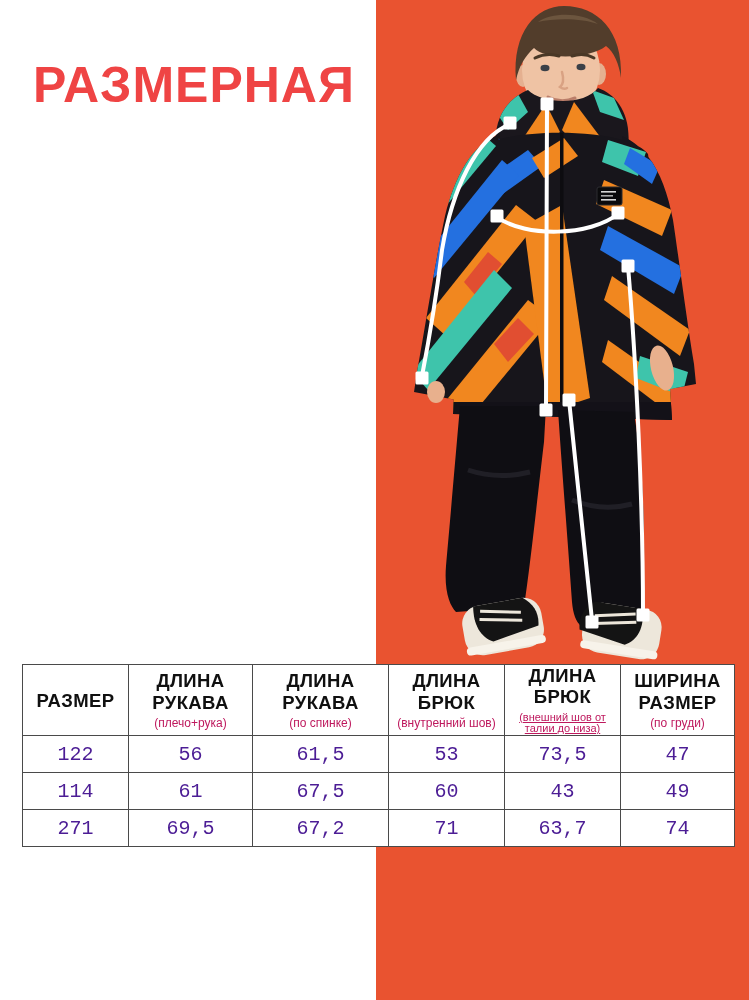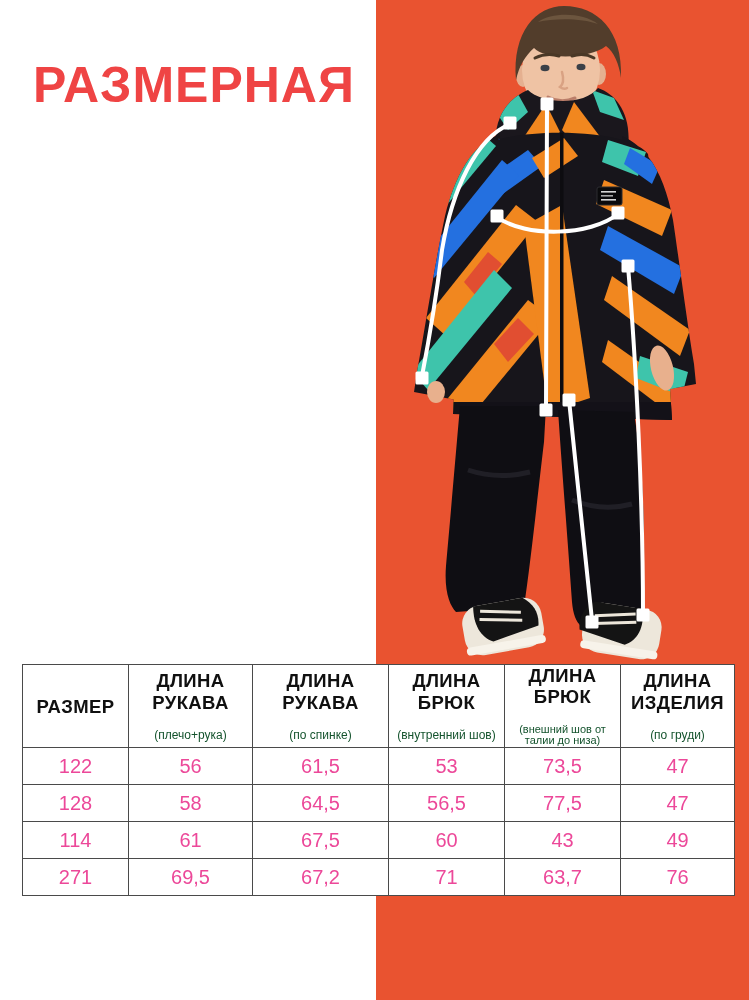--- a/index.html
+++ b/index.html
@@ -17,23 +17,23 @@
     position:absolute;left:22px;top:664px;width:712px;
     border-collapse:collapse;table-layout:fixed;background:#ffffff;
     border:1.5px solid #474747;
   }
   table.size-table th, table.size-table td{
     border:1px solid #4a4a4a;text-align:center;vertical-align:middle;padding:0;
   }
   table.size-table th{height:68px;}
   .hcell{display:flex;flex-direction:column;align-items:center;justify-content:center;height:100%;}
   .hlabel{font-size:18.5px;font-weight:bold;color:#101010;line-height:1.15;letter-spacing:.4px;}
-  .hsub{font-size:12px;font-weight:normal;color:#14532d;line-height:1.08;margin-top:16px;}
-  th.col-5 .hsub{font-size:11px;}
-  table.size-table td{height:36px;font-size:20px;color:#ec4899;}
+  .hsub{font-size:12px;font-weight:normal;color:#be185d;line-height:1.08;margin-top:4px;}
+  th.col-5 .hsub{font-size:11px;text-decoration:underline;}
+  table.size-table td{height:36px;font-size:20px;color:#4c1d95;font-family:Liberation Mono, monospace;}
 </style>
 </head>
 <body>
 
 <div id="app">
 
   <div class="orange-panel"></div>
 
   <div class="photo-wrap">
     <svg width="373" height="662" viewBox="0 0 373 662" xmlns="http://www.w3.org/2000/svg">
@@ -198,55 +198,47 @@
             </div>
         </th>
         <th class="col-5">
           <div class="hcell">
               <span class="hlabel">ДЛИНА БРЮК</span>
               <span class="hsub">(внешний шов от талии до низа)</span>
             </div>
         </th>
         <th class="col-6">
           <div class="hcell">
-              <span class="hlabel">ДЛИНА ИЗДЕЛИЯ</span>
+              <span class="hlabel">ШИРИНА РАЗМЕР</span>
               <span class="hsub">(по груди)</span>
             </div>
         </th>
       </tr>
     </thead>
     <tbody>
       <tr>
         <td>122</td>
         <td>56</td>
         <td>61,5</td>
         <td>53</td>
         <td>73,5</td>
         <td>47</td>
       </tr>
       <tr>
-        <td>128</td>
-        <td>58</td>
-        <td>64,5</td>
-        <td>56,5</td>
-        <td>77,5</td>
-        <td>47</td>
-      </tr>
-      <tr>
         <td>114</td>
         <td>61</td>
         <td>67,5</td>
         <td>60</td>
         <td>43</td>
         <td>49</td>
       </tr>
       <tr>
         <td>271</td>
         <td>69,5</td>
         <td>67,2</td>
         <td>71</td>
         <td>63,7</td>
-        <td>76</td>
+        <td>74</td>
       </tr>
     </tbody>
   </table>
 
 </div>
 
 </body></html>

